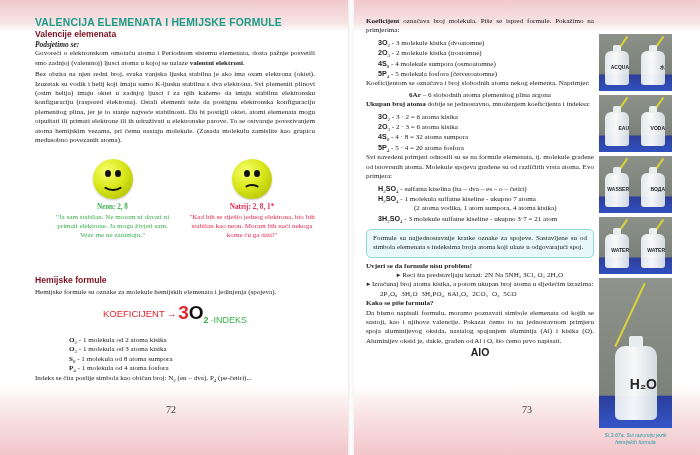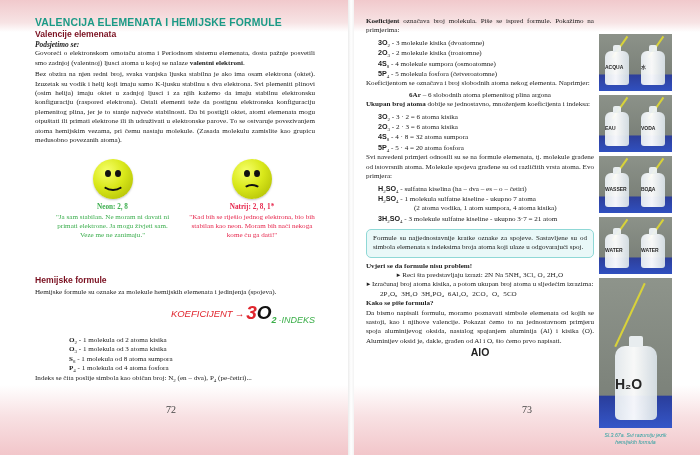--- a/index.html
+++ b/index.html
@@ -34,21 +34,21 @@
     border: 2px solid #111; border-top-color: transparent; border-left-color: transparent;
     border-right-color: transparent; border-radius: 50%; }
   .mouth-sad { position: absolute; left: 11px; top: 25px; width: 18px; height: 12px;
     border: 2px solid #111; border-bottom-color: transparent; border-left-color: transparent;
     border-right-color: transparent; border-radius: 50%; }
   .cap-title { font-weight: bold; font-size: 7.2px; }
   .neon .cap-title, .neon .cap-text { color: #3cae4e; }
   .natrij .cap-title, .natrij .cap-text { color: #e6284e; }
   .cap-text { font-size: 7.1px; line-height: 9px; }
   .h2.formule { margin-top: 18px; margin-bottom: 2px; }
-  .koef { text-align: right; margin: 10px 0 6px 0; height: 22px; font-family: "Liberation Sans", sans-serif; font-style: italic; }
+  .koef { text-align: center; margin: 10px 0 6px 0; height: 22px; font-family: "Liberation Sans", sans-serif; }
   .koef .k-label { color: #e0262e; font-size: 9.5px; vertical-align: 2px; }
   .koef .k-num { color: #e0262e; font-size: 19px; font-weight: bold; }
   .koef .k-o { color: #111; font-size: 19px; font-weight: bold; }
   .koef .k-sub { color: #3aae48; font-size: 9px; font-weight: bold; vertical-align: -4px; }
   .koef .k-idx { color: #3aae48; font-size: 9px; vertical-align: -4px; }
   .list { padding-left: 34px; }
   .list .f { font-weight: bold; }
   sub { font-size: 5px; vertical-align: -1.5px; line-height: 0; }
   .pagenum { position: absolute; top: 404px; font-size: 10px; color: #444; }
   .pagenum.left { left: 166px; } .pagenum.right { left: 522px; }
@@ -66,21 +66,21 @@
     background: linear-gradient(to bottom, #8c9289 0%, #7b8179 70%, #2e3f9a 72%, #3050c0 100%); }
   .photo.big { height: 150px;
     background: linear-gradient(to bottom, #8e948b 0%, #7c827a 78%, #2a3e9c 79%, #3556c8 100%); }
   .bottle { position: absolute; bottom: 6px; width: 24px; height: 34px; border-radius: 6px 6px 3px 3px;
     background: linear-gradient(to right, #e8eef2, #ffffff 45%, #d7e0e6); opacity: 0.95; }
   .bottle.b1 { left: 6px; } .bottle.b2 { left: 42px; }
   .bottle::before { content: ""; position: absolute; left: 8px; top: -6px; width: 8px; height: 7px;
     background: #eef3f5; border-radius: 2px 2px 0 0; }
   .tube { position: absolute; width: 2px; height: 26px; background: #d8d23a; transform: rotate(35deg); top: 0px; }
   .tube.t1 { left: 20px; } .tube.t2 { left: 56px; }
-  .blabel { position: absolute; left: 0; right: 0; top: 13px; text-align: left;
+  .blabel { position: absolute; left: 0; right: 0; top: 13px; text-align: right;
     font-family: "Liberation Sans", sans-serif; font-weight: bold; font-size: 5px; color: #222; }
   .bottle.bigb { left: 16px; width: 42px; height: 74px; bottom: 8px; border-radius: 10px 10px 5px 5px; }
   .bottle.bigb::before { left: 14px; width: 14px; top: -10px; height: 11px; }
   .bigb .blabel { top: 30px; font-size: 14px; }
   .tube.tbig { left: 30px; height: 70px; width: 2px; top: 2px; transform: rotate(25deg); }
   .photo-caption { font-family: "Liberation Sans", sans-serif; font-style: italic; color: #2aa0a0;
     font-size: 5.2px; line-height: 6.5px; text-align: center; margin-top: 1px; }
 </style>
 </head>
 <body>

